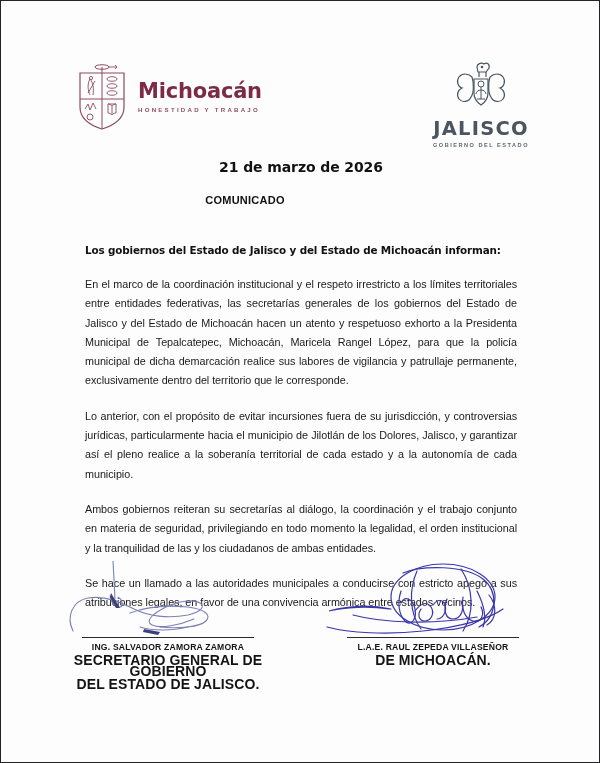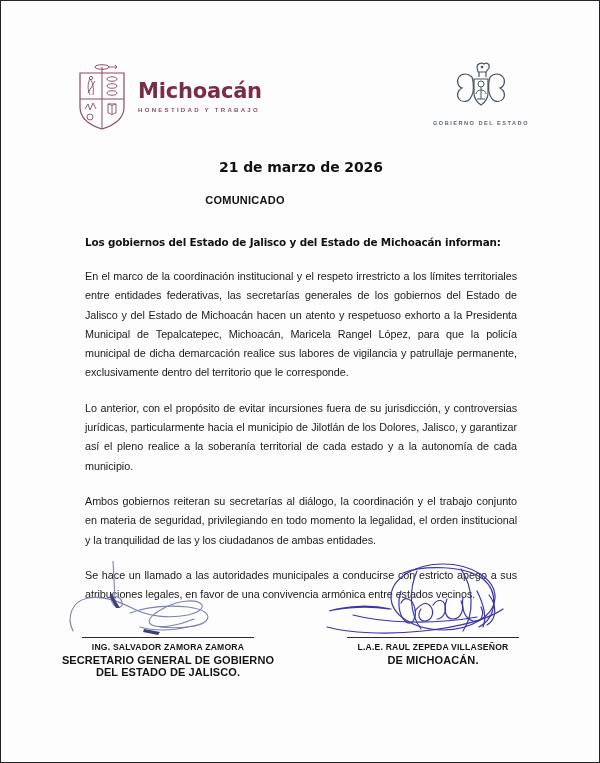--- a/index.html
+++ b/index.html
@@ -109,21 +109,21 @@
     margin-top: 19px;
     text-align: center;
     font-family: Liberation Sans, sans-serif;
     font-size: 11px;
     font-weight: bold;
     color: #111111;
     letter-spacing: 0.25px;
     padding-right: 112px;
   }
   .doc-lead {
-    margin-top: 30px;
+    margin-top: 38px;
     font-family: "DejaVu Sans", sans-serif;
     font-size: 10.4px;
     font-weight: bold;
     color: #111111;
     letter-spacing: -0.15px;
   }
   .doc-para {
     margin-top: 16px;
     font-family: "Liberation Sans", sans-serif;
     font-size: 10.8px;
@@ -169,21 +169,21 @@
     font-size: 8.6px;
     font-weight: bold;
     color: #141414;
     letter-spacing: 0.2px;
     margin-top: 4px;
     line-height: 11.5px;
   }
   .sig-role {
     text-align: center;
     font-family: "Liberation Sans", sans-serif;
-    font-size: 11px;
+    font-size: 14px;
     font-weight: bold;
     color: #141414;
     letter-spacing: 0.1px;
     line-height: 11.5px;
     margin-top: 1px;
   }
 </style>
 </head>
 <body>
 
@@ -230,20 +230,21 @@
             <path d="M31 13 L31 18 M38 13 L38 18"></path>
             <circle cx="34" cy="8" r="1.3" fill="#4a5560" stroke="none"></circle>
           </g>
           <g fill="none" stroke="#4a5560" stroke-width="1">
             <circle cx="33" cy="25" r="3"></circle>
             <path d="M33 28 V40"></path>
             <path d="M33 31 C30 31 28 33 28 35 M33 31 C36 31 38 33 38 35"></path>
             <path d="M29 40 H37"></path>
           </g>
         </svg>
+        <div class="jal-name">JALISCO</div>
         <div class="jal-tag">GOBIERNO DEL ESTADO</div>
       </div>
     </div>
 
     <div class="doc-body">
       <div class="doc-date">21 de marzo de 2026</div>
       <div class="doc-kicker">COMUNICADO</div>
       <div class="doc-lead">Los gobiernos del Estado de Jalisco y del Estado de Michoacán informan:</div>
       <div id="paragraphs">
           <p class="doc-para">En el marco de la coordinación institucional y el respeto irrestricto a los límites territoriales entre entidades federativas, las secretarías generales de los gobiernos del Estado de Jalisco y del Estado de Michoacán hacen un atento y respetuoso exhorto a la Presidenta Municipal de Tepalcatepec, Michoacán, Maricela Rangel López, para que la policía municipal de dicha demarcación realice sus labores de vigilancia y patrullaje permanente, exclusivamente dentro del territorio que le corresponde.</p>

